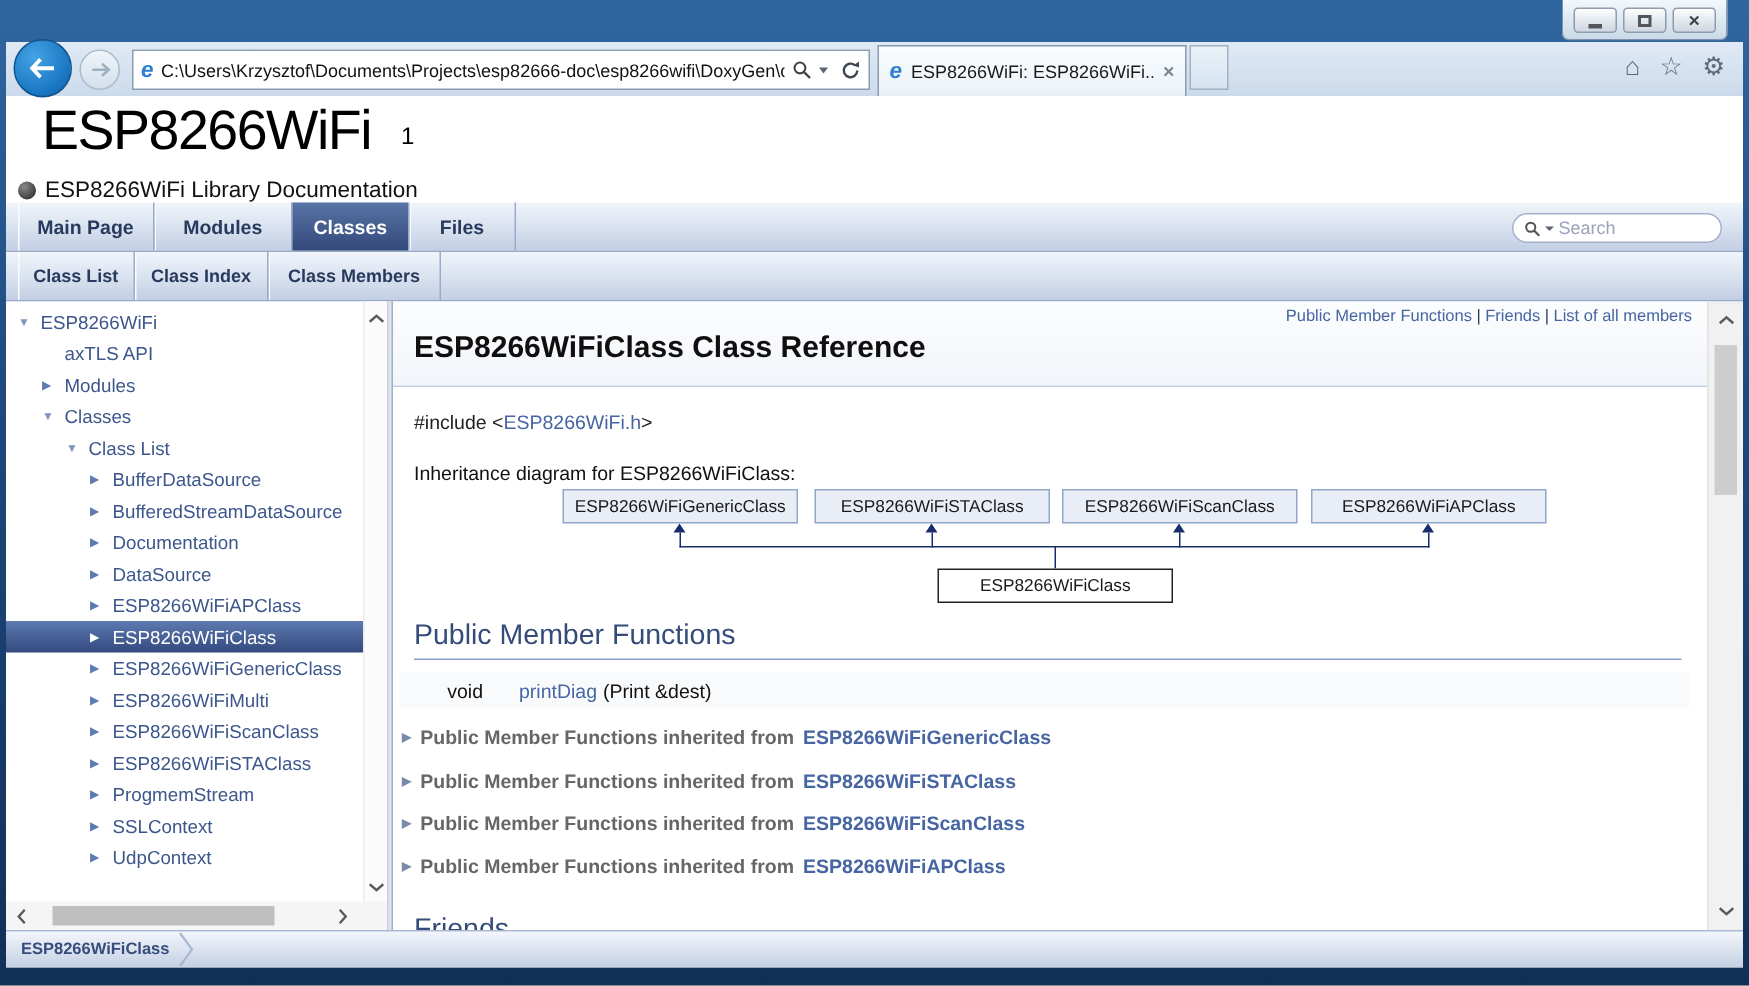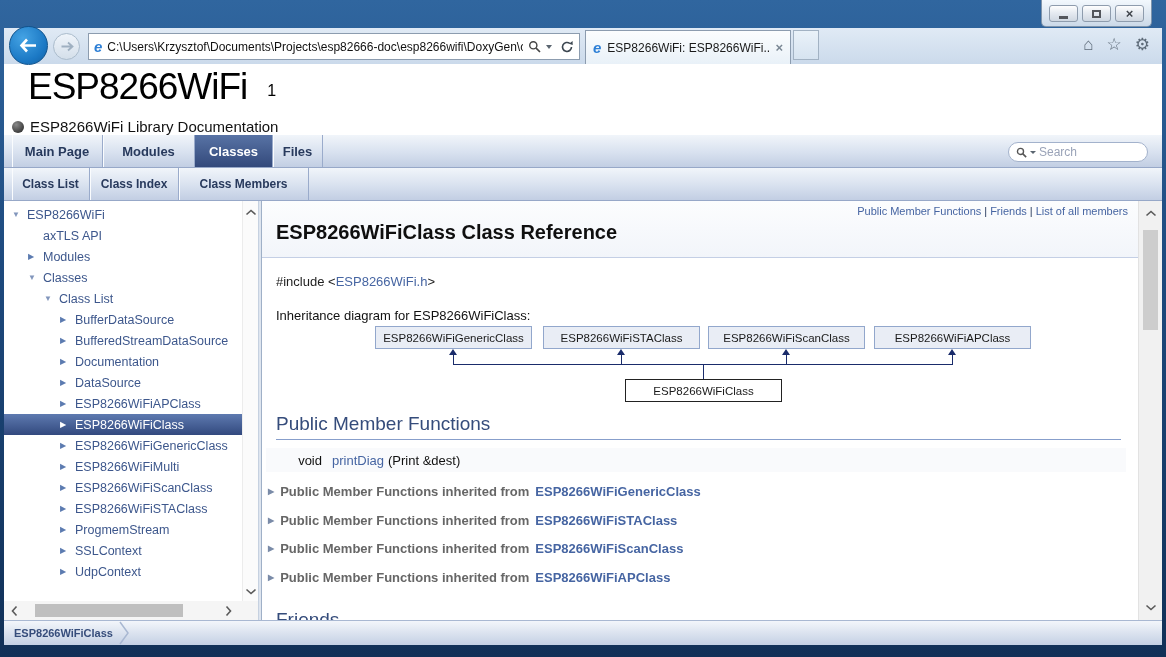--- a/index.html
+++ b/index.html
@@ -108,21 +108,21 @@
           display:flex; align-items:center; justify-content:center; font-size:11.5px; color:#1a1a1a; }
   .dbox.child { background:#fff; border:1px solid #222; }
   .dline { position:absolute; background:#1A2C6B; }
   .darrow { position:absolute; width:0; height:0; border-left:4px solid transparent;
             border-right:4px solid transparent; border-bottom:6px solid #1A2C6B; }
 
   .gheader { position:absolute; left:14px; width:845px; font-size:19px; color:#354C7B;
              border-bottom:1px solid #879ECB; padding-bottom:4px; }
   .memrow { position:absolute; top:247px; left:4px; width:860px; height:24px; background:#F9FAFC;
             display:flex; align-items:center; font-size:13px; color:#111; }
-  .memret { width:56px; text-align:right; margin-right:10px; }
+  .memret { width:56px; text-align:right; margin-right:24px; }
   .memname { color:#4665A2; }
   .memargs { margin-left:4px; }
   .inhrow { position:absolute; left:6px; font-size:13px; font-weight:bold; color:#666;
             display:flex; align-items:center; gap:6px; }
   .inh-arrow { font-size:8px; color:#7A8BA8; }
   .inhcls { color:#4665A2; }
 
   .vscroll-main { position:absolute; top:137px; left:1134px; width:24px; height:419px;
                   background:#F1F1F1; border-left:1px solid #E2E2E2; }
   .vthumb { position:absolute; top:29px; left:4px; width:15px; height:100px; background:#CDCDCD; }
@@ -201,37 +201,37 @@
     <div class="proj-sub">
       <span class="sub-icon"></span>
       <span>ESP8266WiFi Library Documentation</span>
     </div>
 
     <div class="tabrow tabrow1">
       <div class="tabs-wrap">
         <div class="tab" style="width:91px">Main Page</div>
         <div class="tab" style="width:92px">Modules</div>
         <div class="tab active" style="width:78px">Classes</div>
-        <div class="tab" style="width:50px">Files</div>
+        <div class="tab" style="width:71px">Files</div>
       </div>
       <div class="search-pill">
         <svg width="11" height="11" viewBox="0 0 13 13">
             <circle cx="5.3" cy="5.3" r="3.6" fill="none" stroke="#555" stroke-width="1.6"></circle>
             <line x1="8.1" y1="8.1" x2="12" y2="12" stroke="#555" stroke-width="1.8"></line>
           </svg>
         <span class="caret-sm"></span>
         <input class="search-input" placeholder="Search" style="">
       </div>
     </div>
 
     <div class="tabrow tabrow2">
       <div class="tabs-wrap">
         <div class="tab sub" style="width:78px">Class List</div>
         <div class="tab sub" style="width:89px">Class Index</div>
-        <div class="tab sub" style="width:130px">Class Members</div>
+        <div class="tab sub" style="width:115px">Class Members</div>
       </div>
     </div>
 
     <div class="sidebar">
       <div class="tree">
         <div class="titem d0">
             <span class="tri down"></span>
             <span class="lbl">ESP8266WiFi</span>
           </div>
         <div class="titem d1">

